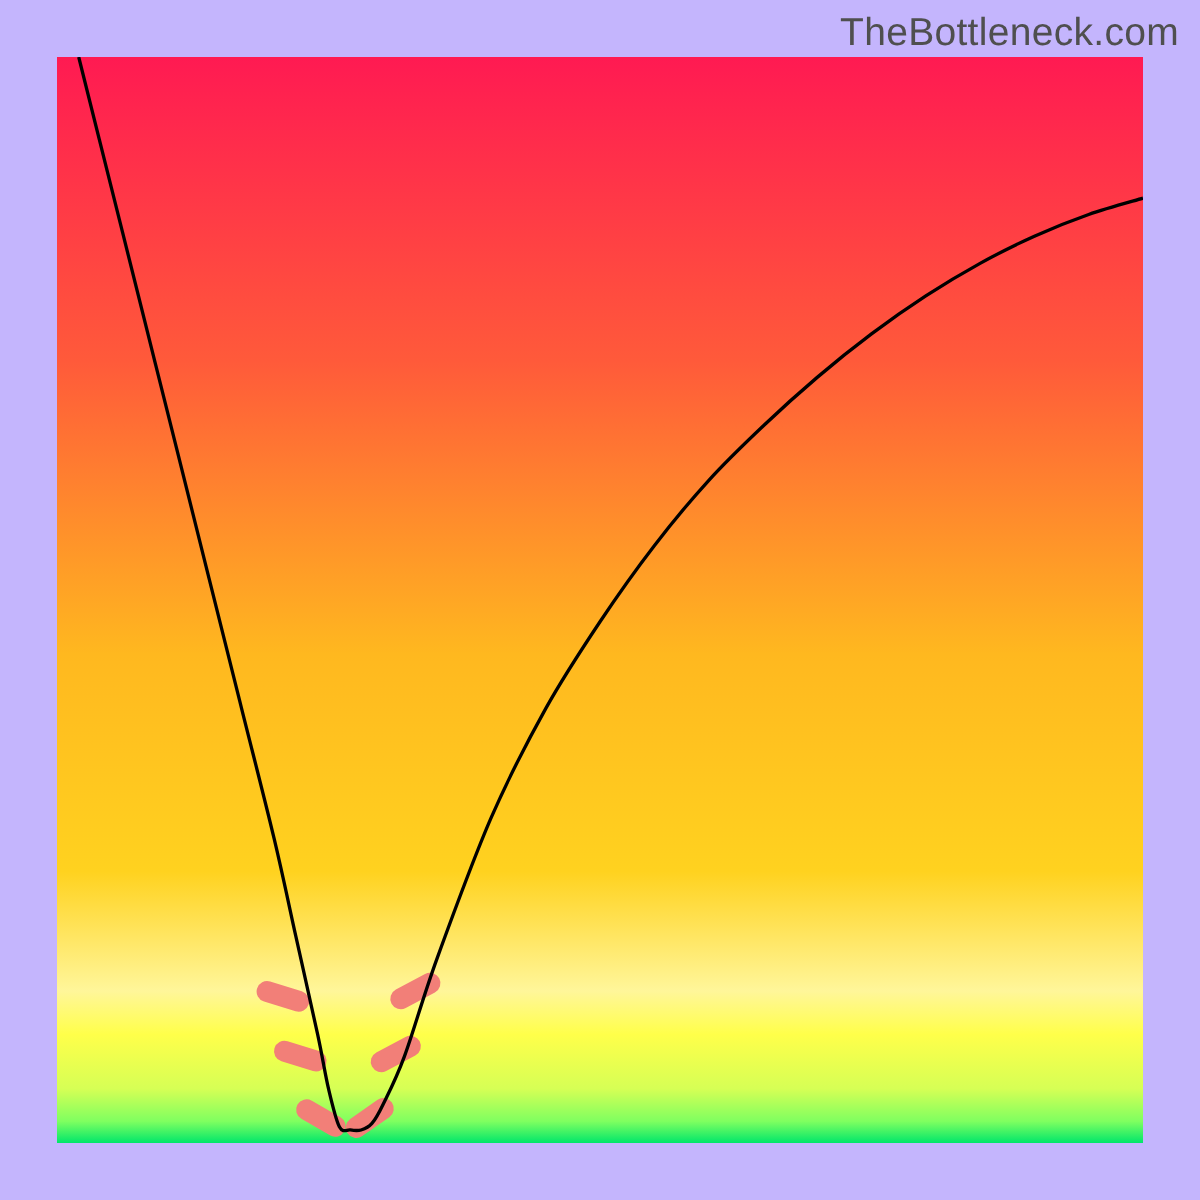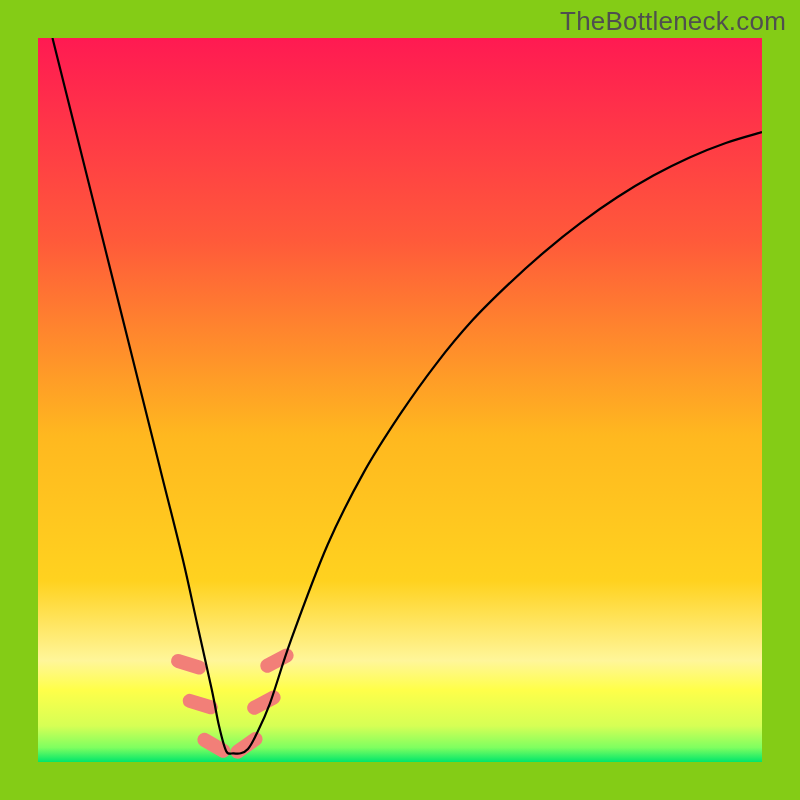--- a/index.html
+++ b/index.html
@@ -8,21 +8,21 @@
     width: 800px;
     height: 800px;
     background: #000;
     overflow: hidden;
     font-family: Arial, Helvetica, sans-serif;
   }
   .frame {
     position: absolute;
     left: 0; top: 0;
     width: 800px; height: 800px;
-    background: #84cc16;
+    background: #c4b5fd;
   }
   .plot {
     position: absolute;
     left: 38px;
     top: 38px;
     width: 724px;
     height: 724px;
     overflow: hidden;
   }
   .watermark {

